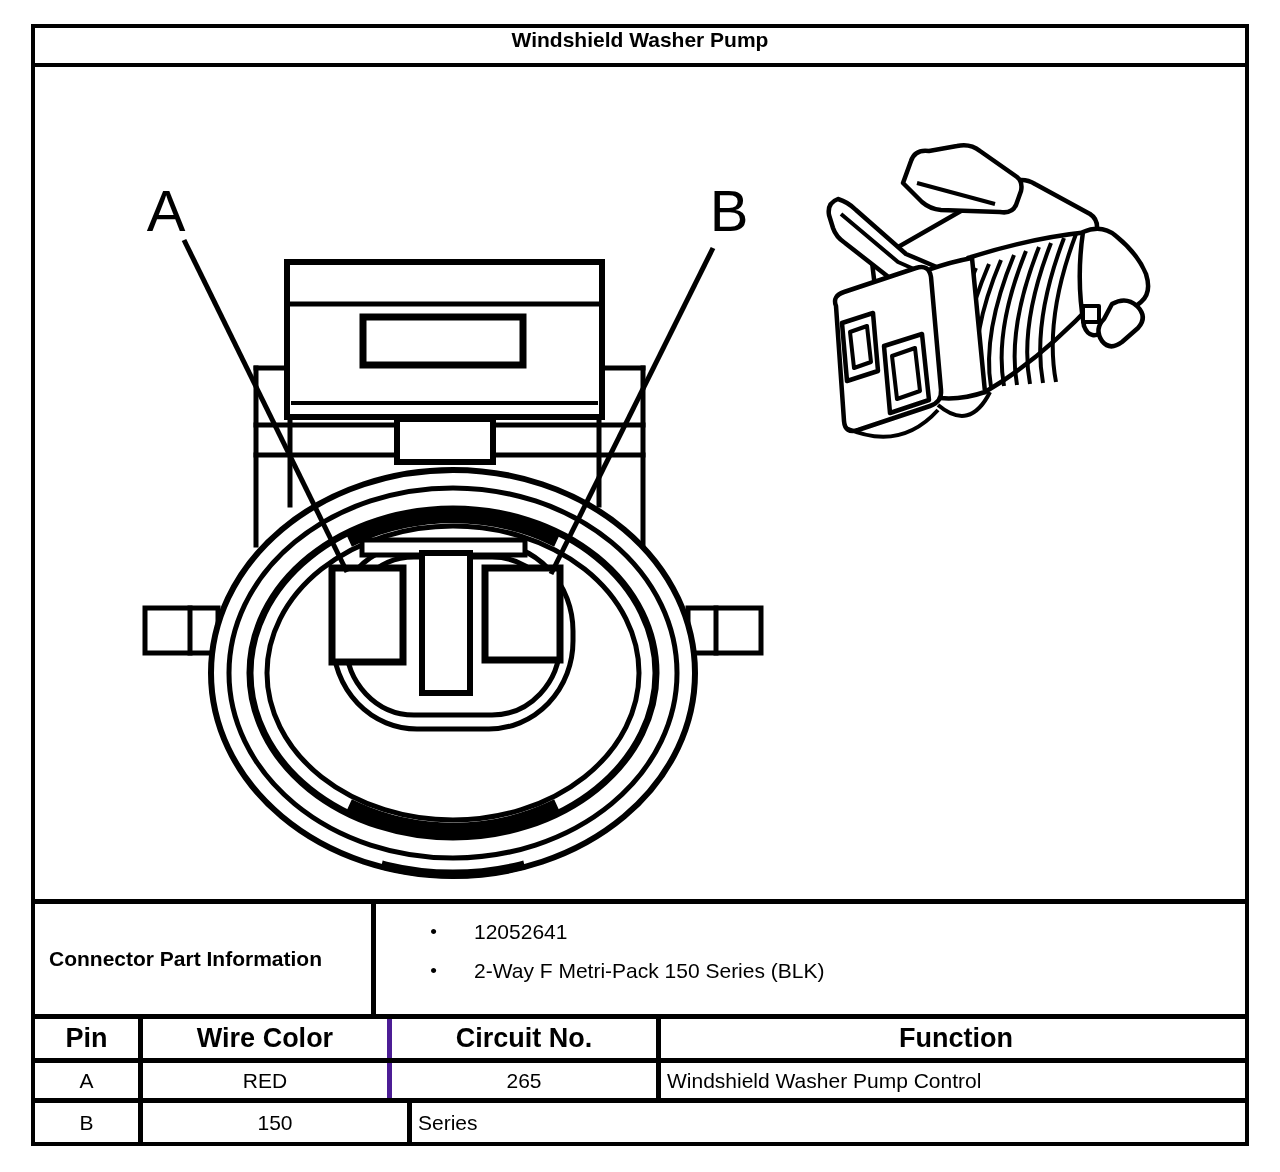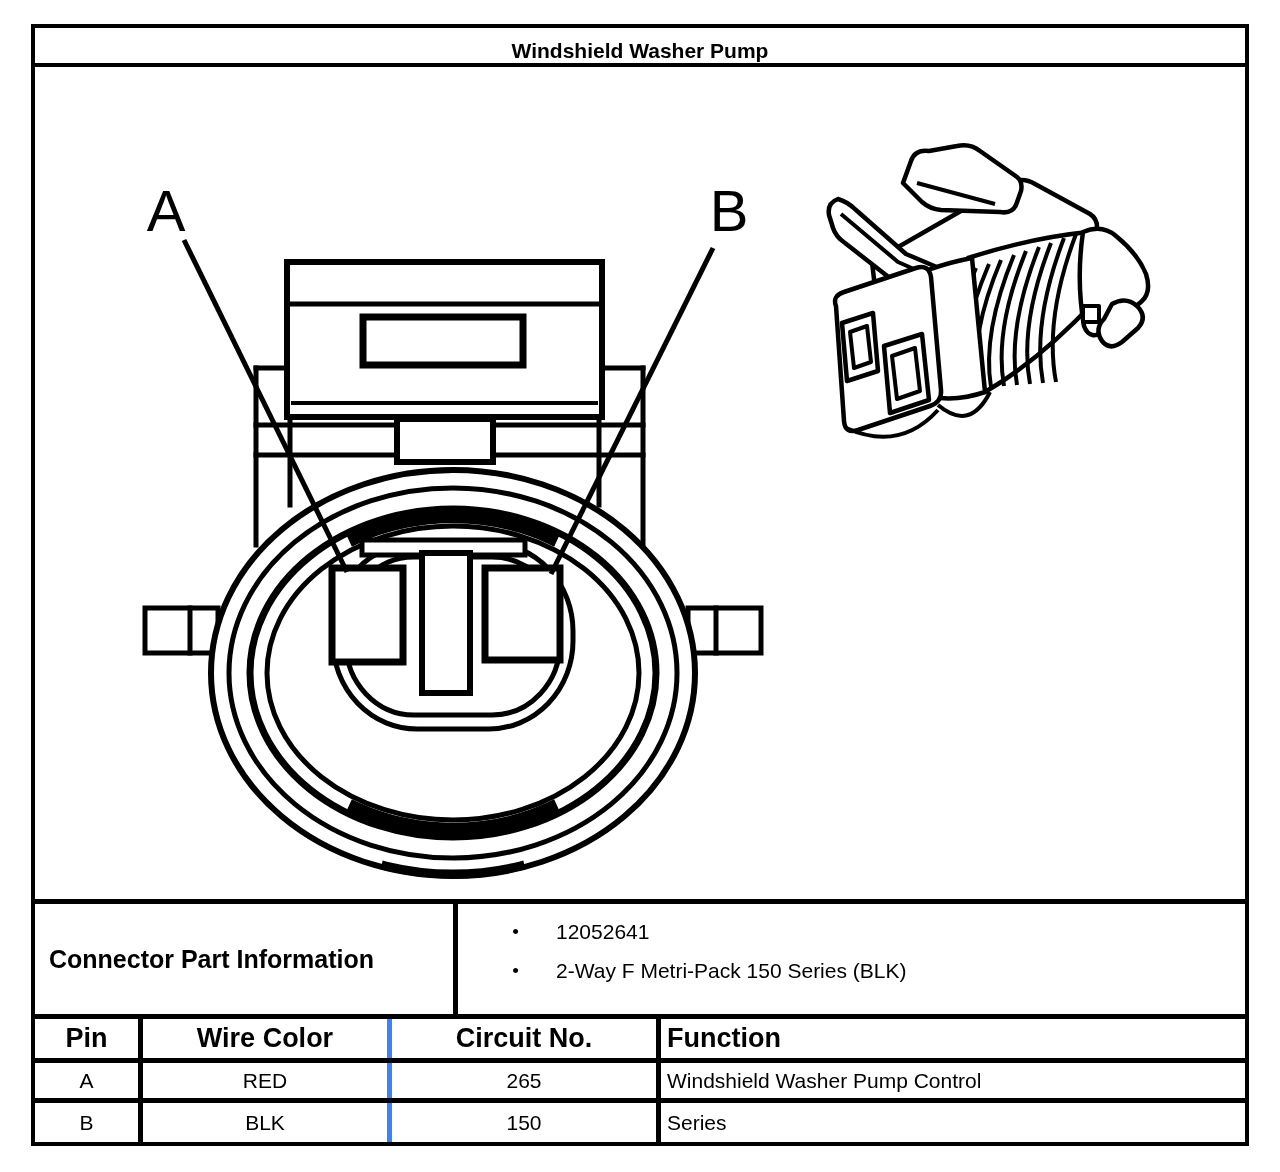--- a/index.html
+++ b/index.html
@@ -22,48 +22,48 @@
     border: 4px solid #000;
     display: flex;
     flex-direction: column;
     background: #fff;
   }
   .title-row {
     height: 39px;
     flex: 0 0 auto;
     border-bottom: 4px solid #000;
     display: flex;
-    align-items: flex-end;
+    align-items: flex-start;
     justify-content: center;
     font-weight: bold;
     font-size: 21px;
   }
   .diagram-cell {
     height: 837px;
     flex: 0 0 auto;
     border-bottom: 5px solid #000;
     position: relative;
     overflow: hidden;
   }
   .diagram-cell svg { position: absolute; left: 0; top: 0; }
   .partinfo-row {
     height: 115px;
     flex: 0 0 auto;
     border-bottom: 5px solid #000;
     display: flex;
   }
   .partinfo-label-cell {
-    width: 423px;
+    width: 341px;
     flex: 0 0 auto;
     border-right: 5px solid #000;
     display: flex;
     align-items: center;
     padding-left: 14px;
     font-weight: bold;
-    font-size: 25px;
+    font-size: 21px;
   }
   .partinfo-items-cell {
     flex: 1;
     padding-top: 8px;
     font-size: 21px;
   }
   .bullet-item { display: flex; align-items: center; height: 39px; }
   .bullet-dot { width: 45px; margin-left: 35px; text-align: center; font-size: 19px; }
   .bullet-text { margin-left: 18px; white-space: nowrap; }
   .pin-header-row {
@@ -72,21 +72,21 @@
     border-bottom: 5px solid #000;
     display: flex;
     font-weight: bold;
     font-size: 27px;
   }
   .row { display: flex; font-size: 21px; flex: 0 0 auto; }
   .row-a { height: 40px; border-bottom: 5px solid #000; }
   .row-b { height: 39px; }
   .cell { display: flex; align-items: center; justify-content: center; }
   .c1 { width: 108px; border-right: 5px solid #000; }
-  .c2 { width: 249px; border-right: 5px solid #3b82f6; }
+  .c2 { width: 249px; border-right: 5px solid #4c1d95; }
   .c3 { width: 269px; border-right: 5px solid #000; }
   .c4 { flex: 1; justify-content: flex-start; padding-left: 6px; }
 </style>
 </head>
 <body>
 
 <div class="page">
   <div class="frame">
 
     <div class="title-row">
@@ -193,33 +193,32 @@
           <span class="bullet-dot">•</span>
           <span class="bullet-text">2-Way F Metri-Pack 150 Series (BLK)</span>
         </div>
       </div>
     </div>
 
     <div class="pin-header-row">
       <div class="cell c1">Pin</div>
       <div class="cell c2">Wire Color</div>
       <div class="cell c3">Circuit No.</div>
-      <div class="cell c4" style="justify-content:flex-start;border-radius:11px;">
+      <div class="cell c4" style="justify-content:center;border-radius:11px;">
         <span>Function</span>
       </div>
     </div>
 
     <div class="row row-a">
       <div class="cell c1">A</div>
       <div class="cell c2">RED</div>
       <div class="cell c3">265</div>
       <div class="cell c4">Windshield Washer Pump Control</div>
     </div>
 
     <div class="row row-b">
       <div class="cell c1">B</div>
-      <div class="cell c2">BLK</div>
       <div class="cell c3">150</div>
       <div class="cell c4">Series</div>
     </div>
 
   </div>
 </div>
 
 </body></html>

